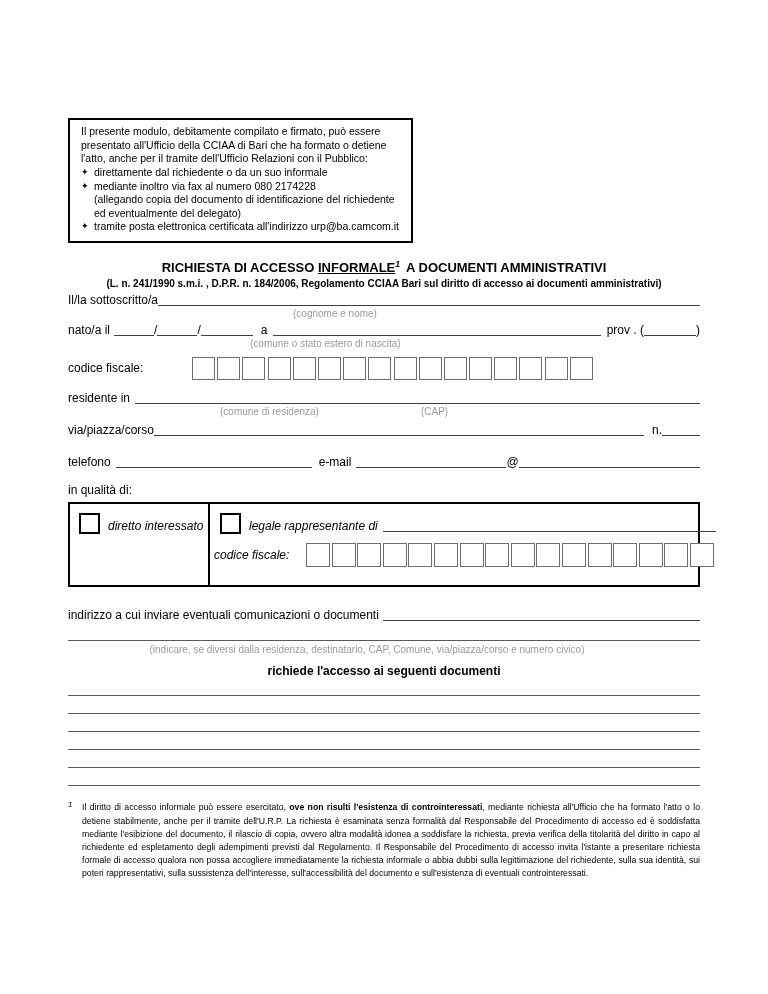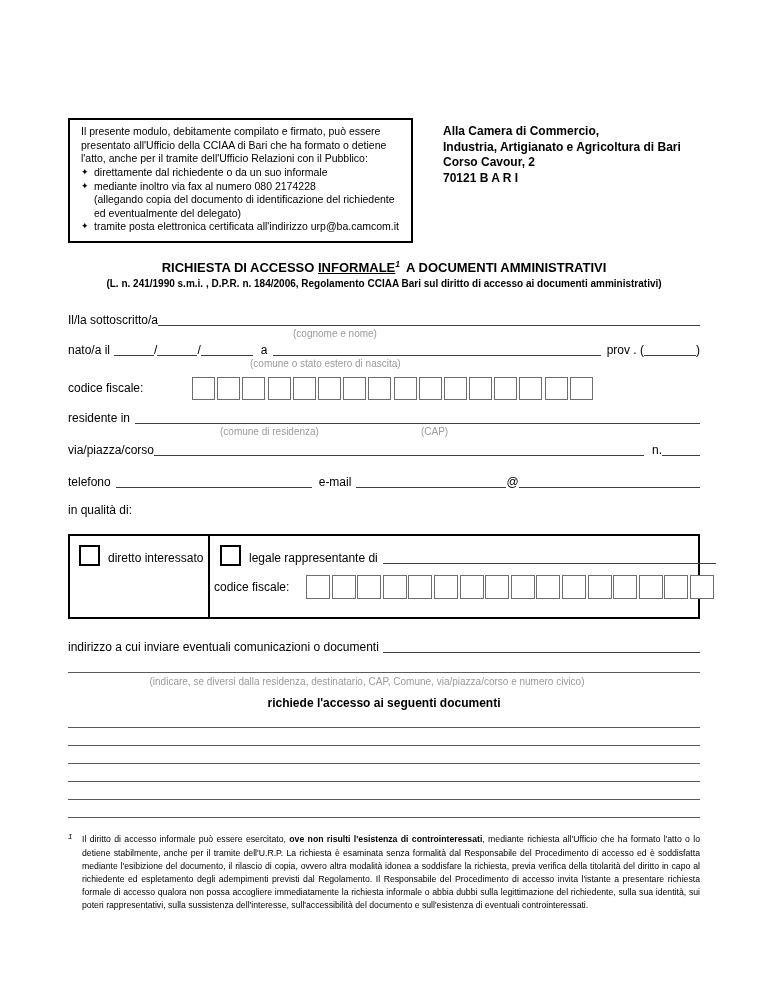--- a/index.html
+++ b/index.html
@@ -4,21 +4,21 @@
 <style>
   html,body { margin:0; padding:0; background:#e8e8e8; }
   .page {
     position:relative; width:768px; height:994px; background:#ffffff;
     font-family:"Liberation Sans", sans-serif; color:#000;
     margin:0 auto; overflow:hidden;
   }
   .content { position:absolute; left:68px; top:118px; width:632px; }
 
   
-  .header-row { display:flex; align-items:flex-start; }
+  .header-row { display:flex; align-items:flex-start;flex-direction:column; }
   .info-box {
     width:345px; box-sizing:border-box; border:2px solid #000;
     padding:5px 8px 7px 11px; font-size:10.5px; line-height:1.3;
   }
   .bullet-row { display:flex; }
   .bullet-glyph { width:13px; flex:none; font-size:9px; line-height:13.5px; }
   .bullet-sub { padding-left:13px; }
   .recipient { margin-left:30px; padding-top:6px; font-weight:700; font-size:12px; line-height:1.3; }
 
   
@@ -34,21 +34,21 @@
   .lbl { white-space:nowrap; }
   .line { flex:1; border-bottom:1px solid #3f3f3f; height:12px; margin-bottom:2px; }
   .seg  { flex:none; border-bottom:1px solid #3f3f3f; height:12px; margin-bottom:2px; }
   .hint-row { display:flex; font-size:10px; color:#9a9a9a; line-height:12px; }
 
   
   .cf-row { display:flex; }
   .cf-cell { width:21px; height:21px; border:1px solid #6e6e6e; margin-right:2.2px; flex:none; background:#fff; }
 
   
-  .qual-box { display:flex; border:2px solid #000; margin-top:16px; height:81px; box-sizing:content-box; }
+  .qual-box { display:flex; border:2px solid #000; margin-top:4px; height:81px; box-sizing:content-box;font-style:italic; }
   .qual-left { width:140px; flex:none; border-right:2px solid #000; padding:9px 0 0 9px; box-sizing:border-box; }
   .qual-right { flex:1; padding:9px 10px 0 4px; }
   .checkbox { width:17px; height:17px; border:2px solid #000; flex:none; background:#fff; }
   .cb-row { display:flex; align-items:flex-end; font-size:12px; line-height:14px; }
   .cb-row .cb-lbl { margin-left:8px; margin-bottom:1px; }
   .qual-cf-row { display:flex; align-items:center; font-size:12px; margin-top:9px; }
   .qual-cf-row .lbl { width:92px; flex:none; }
   .qual-cf-row .cf-cell { width:22px; height:22px; margin-right:1.6px; }
 
   
@@ -80,36 +80,30 @@
         <div class="bullet-row">
           <span class="bullet-glyph">✦</span>
           <span>mediante inoltro via fax al numero 080 2174228</span>
         </div>
         <div class="bullet-sub">(allegando copia del documento di identificazione del richiedente ed eventualmente del delegato)</div>
         <div class="bullet-row">
           <span class="bullet-glyph">✦</span>
           <span>tramite posta elettronica certificata all'indirizzo urp@ba.camcom.it</span>
         </div>
       </div>
-      <div class="recipient">
-        <div>Alla Camera di Commercio,</div>
-        <div>Industria, Artigianato e Agricoltura di Bari</div>
-        <div>Corso Cavour, 2</div>
-        <div>70121  B A R I</div>
-      </div>
     </div>
 
     <div class="title-block">
       <div class="title-main">
         <span>RICHIESTA DI ACCESSO </span><span class="u">INFORMALE</span><sup>1</sup><span class="post">A DOCUMENTI AMMINISTRATIVI</span>
       </div>
       <div class="title-sub">(L. n. 241/1990 s.m.i. , D.P.R. n. 184/2006, Regolamento CCIAA Bari sul diritto di accesso ai documenti amministrativi)</div>
     </div>
 
-    <div class="row" style="margin-top:24px;">
+    <div class="row" style="margin-top:4px;">
       <span class="lbl">Il/la sottoscritto/a</span>
       <span class="line"></span>
     </div>
     <div class="hint-row">
       <span style="margin-left:225px;">(cognome e nome)</span>
     </div>
 
     <div class="row" style="margin-top:3px;">
       <span class="lbl">nato/a il</span>
       <span class="seg" style="width:40px;margin-left:4px;"></span>

